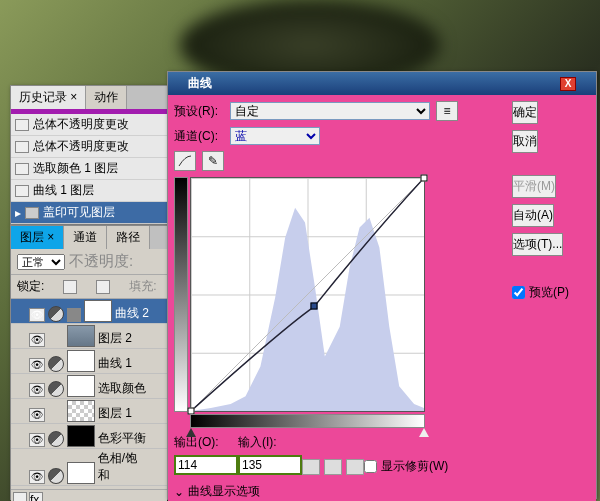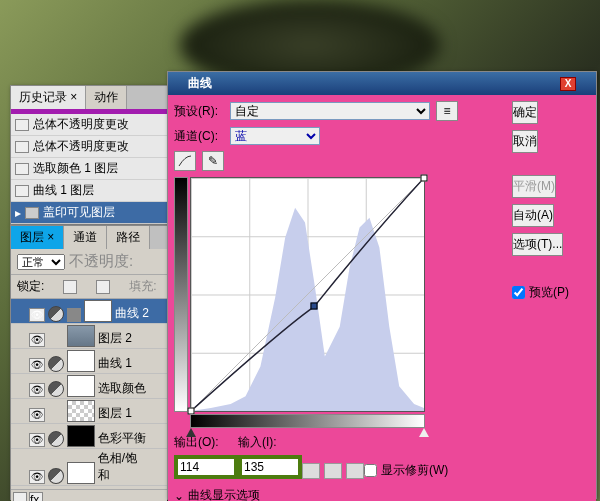--- a/index.html
+++ b/index.html
@@ -48,21 +48,21 @@
 .graph-wrap{display:flex;gap:2px}
 .vgrad{width:14px;height:235px;background:linear-gradient(#000,#fff);border:1px solid #888}
 .graph{width:235px;height:235px;border:1px solid #555;background:#fff;position:relative}
 .grid{position:absolute;inset:0;background-image:linear-gradient(#ccc 1px,transparent 1px),linear-gradient(90deg,#ccc 1px,transparent 1px);background-size:25% 25%}
 .histo{position:absolute;bottom:0;left:0;right:0;height:100%;}
 .curve{position:absolute;inset:0}
 .point{position:absolute;width:7px;height:7px;background:#2a4b8d;border:1px solid #000;transform:translate(-50%,-50%)}
 .hgrad{width:235px;height:14px;background:linear-gradient(90deg,#000,#fff);border:1px solid #888;margin-left:16px;margin-top:2px;position:relative}
 .tri{position:absolute;top:13px;width:0;height:0;border-left:5px solid transparent;border-right:5px solid transparent;border-bottom:9px solid #333;transform:translateX(-50%)}
 .io{display:flex;align-items:center;gap:6px;margin-top:4px}
-.io input{width:64px;border:4px solid #4d7c0f;padding:1px 2px}
+.io input{width:64px;border:2px solid #4d7c0f;padding:1px 2px}
 .dropper{width:18px;height:16px;display:inline-block;background:#ddd;border:1px solid #999;cursor:pointer}
 .expand{margin-top:8px;display:flex;align-items:center;gap:4px;cursor:pointer}
 .chev{display:inline-block;transform:rotate(0deg)}
 .lbot{display:flex;gap:2px;padding:2px;border-top:1px solid #aaa;background:#d4d0c8}
 </style>
 </head>
 <body>
 <div class="bgblob"></div>
 
 <div class="panel" style="left:10px;top:85px;width:158px">

